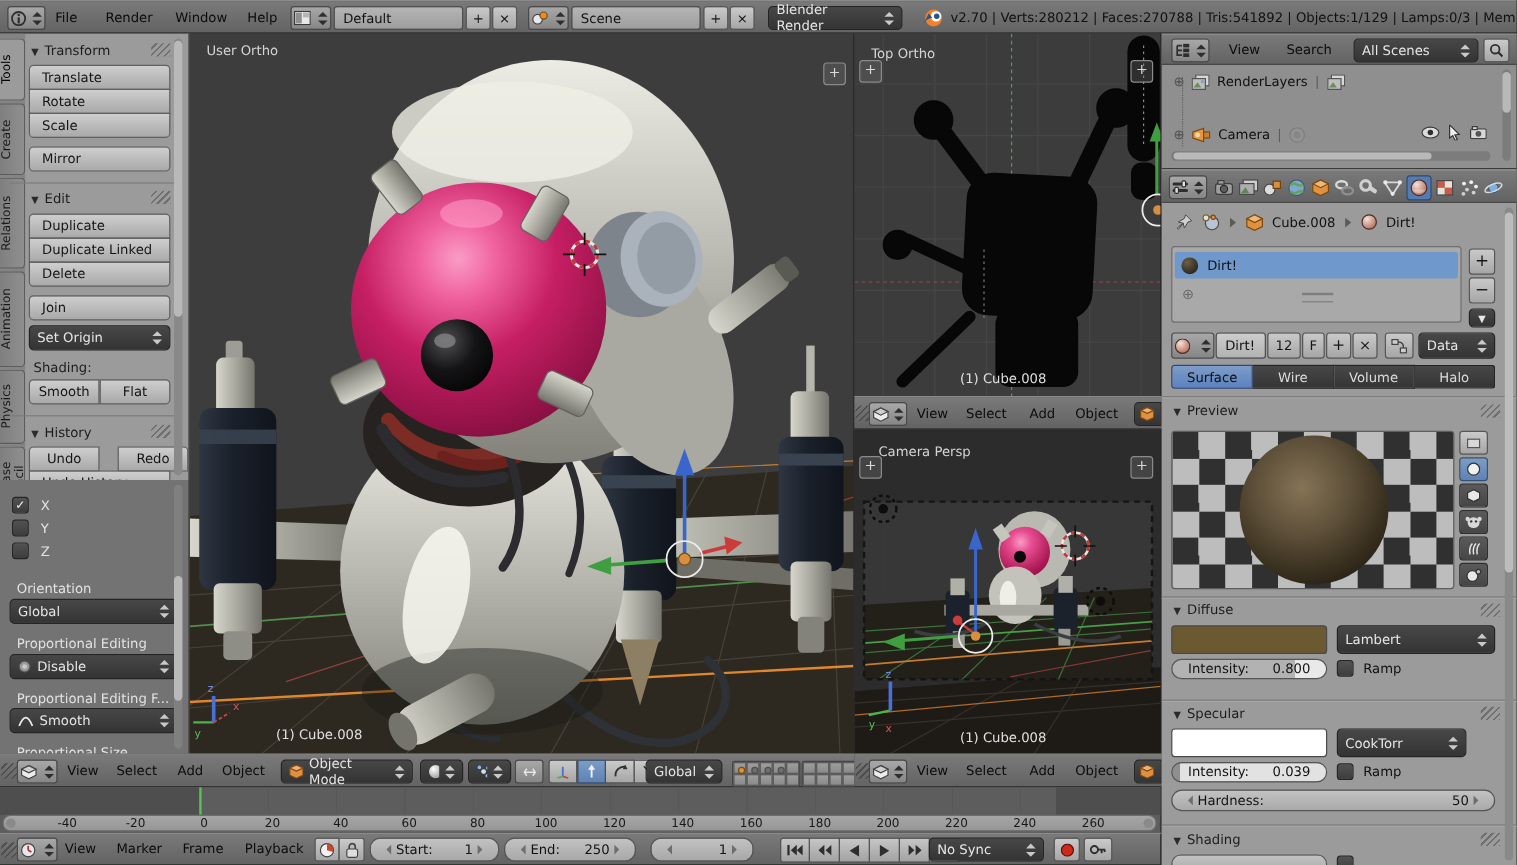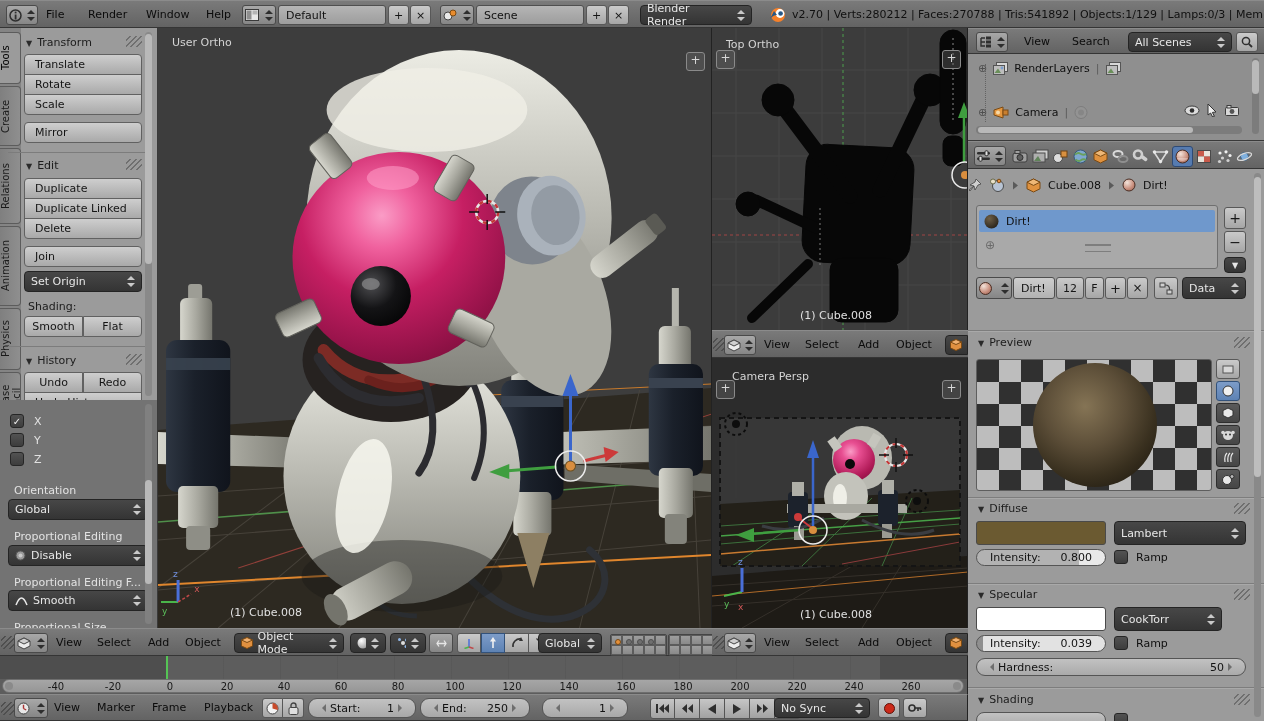--- a/index.html
+++ b/index.html
@@ -147,21 +147,21 @@
       <span>Set Origin</span>
         <span class="updn"></span>
     </div>
     <div class="ptitle" style="left:28px;top:272px">Shading:</div>
     <div class="shelfbtn" style="top:288px;width:59px;border-radius:4px 0 0 4px;justify-content:center">Smooth</div>
     <div class="shelfbtn" style="top:288px;left:83px;width:59px;border-radius:0 4px 4px 0;justify-content:center">Flat</div>
     <div class="abs" style="left:8px;top:318px;width:144px;height:1px;background:#7c7c7c"></div>
     <div class="ptitle" style="left:26px;top:326px"><span class="tri">▼</span><b>History</b></div>
     <div class="pgrip" style="left:126px;top:326px"></div>
     <div class="shelfbtn" style="top:344px;width:59px;border-radius:4px 0 0 0;justify-content:center">Undo</div>
-    <div class="shelfbtn" style="top:344px;left:83px;width:59px;border-radius:0 4px 0 0;justify-content:center">Redo</div>
+    <div class="shelfbtn" style="top:344px;left:98px;width:59px;border-radius:0 4px 0 0;justify-content:center">Redo</div>
     <div class="shelfbtn" style="top:364px;border-radius:0 0 4px 4px">Undo History</div>
     <div class="abs" style="left:145px;top:4px;width:7px;height:364px;background:#898989;border-radius:4px">
       <div class="abs" style="left:0;top:2px;width:7px;height:230px;background:#b9b9b9;border-radius:4px"></div>
     </div>
   </div>
 
   <div class="abs" style="left:0;top:400px;width:158px;height:228px;background:#737373;border-right:1px solid #3a3a3a;box-sizing:border-box;overflow:hidden">
     <div class="abs" style="left:10px;top:14px;display:flex;gap:10px;align-items:center">
       <span class="chk">✓</span>
         <span class="wlbl">X</span>
@@ -919,21 +919,21 @@
             <circle cx="12" cy="11.5" r="1.6" fill="#d0d0d0"></circle>
             <circle cx="3.5" cy="12.5" r="1.6" fill="#d0d0d0"></circle>
           </svg>
         <svg width="17" height="15">
             <circle cx="8.5" cy="7.5" r="4" fill="#7fb0df" stroke="#3a5a7a"></circle>
             <ellipse cx="8.5" cy="7.5" rx="7.5" ry="3" fill="none" stroke="#d8d8d8" stroke-width="1.3" transform="rotate(-22 8.5 7.5)"></ellipse>
           </svg>
       </div>
     </div>
 
-    <div class="abs" style="left:0;top:30px;width:296px;height:28px;display:flex;align-items:center;gap:7px;box-sizing:border-box">
+    <div class="abs" style="left:0;top:30px;width:296px;height:28px;display:flex;align-items:center;gap:7px;padding-left:12px;box-sizing:border-box">
       <svg width="14" height="14">
           <path d="M8,1 L13,6 L10,7 L7,12 L6,8 L2,13 L1,12 L6,8 L2,7 L7,4 Z" fill="#cfcfcf" stroke="#444" stroke-width="0.8"></path>
         </svg>
       <svg width="16" height="14">
           <circle cx="9" cy="8" r="5.5" fill="#b8c4d4" stroke="#4a4a4a"></circle>
           <circle cx="4" cy="3.5" r="2.5" fill="#e8e0c8" stroke="#6a6a4a"></circle>
           <circle cx="10" cy="3" r="1.8" fill="#e89040" stroke="#7a4a14"></circle>
         </svg>
       <svg width="7" height="9">
           <polygon points="1,0.5 6,4.5 1,8.5" fill="#5a5a5a"></polygon>
@@ -1005,20 +1005,26 @@
           <rect x="1" y="1" width="5" height="4" fill="#cfcfcf" stroke="#444"></rect>
           <rect x="8" y="8" width="5" height="4" fill="#cfcfcf" stroke="#444"></rect>
           <path d="M6,3 q5,0 4.5,5" fill="none" stroke="#444" stroke-width="1.2"></path>
         </svg>
     </div>
     <div class="darksel abs" style="left:214px;top:136px;width:64px;height:22px">
       <span>Data</span>
         <span class="updn"></span>
     </div>
 
+    <div class="abs" style="left:8px;top:163px;width:270px;height:20px;display:flex">
+      <div style="flex:1;background:linear-gradient(#7d9cc8,#5b82c0);border:1px solid #2e4a74;border-radius:3px 0 0 3px;display:flex;align-items:center;justify-content:center;color:#0e0e0e">Surface</div>
+      <div style="flex:1;background:linear-gradient(#474747,#353535);border:1px solid #242424;border-left:none;display:flex;align-items:center;justify-content:center;color:#dcdcdc">Wire</div>
+      <div style="flex:1;background:linear-gradient(#474747,#353535);border:1px solid #242424;border-left:none;display:flex;align-items:center;justify-content:center;color:#dcdcdc">Volume</div>
+      <div style="flex:1;background:linear-gradient(#474747,#353535);border:1px solid #242424;border-left:none;border-radius:0 3px 3px 0;display:flex;align-items:center;justify-content:center;color:#dcdcdc">Halo</div>
+    </div>
 
     <div class="divline" style="top:189px"></div>
     <div class="ptitle" style="left:10px;top:195px"><span class="tri">▼</span><b>Preview</b></div>
     <div class="pgrip" style="left:266px;top:196px"></div>
 
     <div class="abs" style="left:8px;top:218px;width:236px;height:132px;border:1px solid #5e5e5e;border-radius:3px;box-sizing:border-box;overflow:hidden;background:repeating-conic-gradient(#bdbdbd 0% 25%, #303030 0% 50%) 0 0/44px 44px">
       <div class="abs" style="left:56px;top:3px;width:124px;height:124px;border-radius:50%;background:radial-gradient(circle at 42% 35%, #857455 0%, #5c4e38 38%, #39301f 65%, #1d180f 90%)"></div>
     </div>
     <div class="abs" style="left:248px;top:218px;width:24px">
       <div class="lightbtn" style="width:24px;height:20px;margin-bottom:2px">

